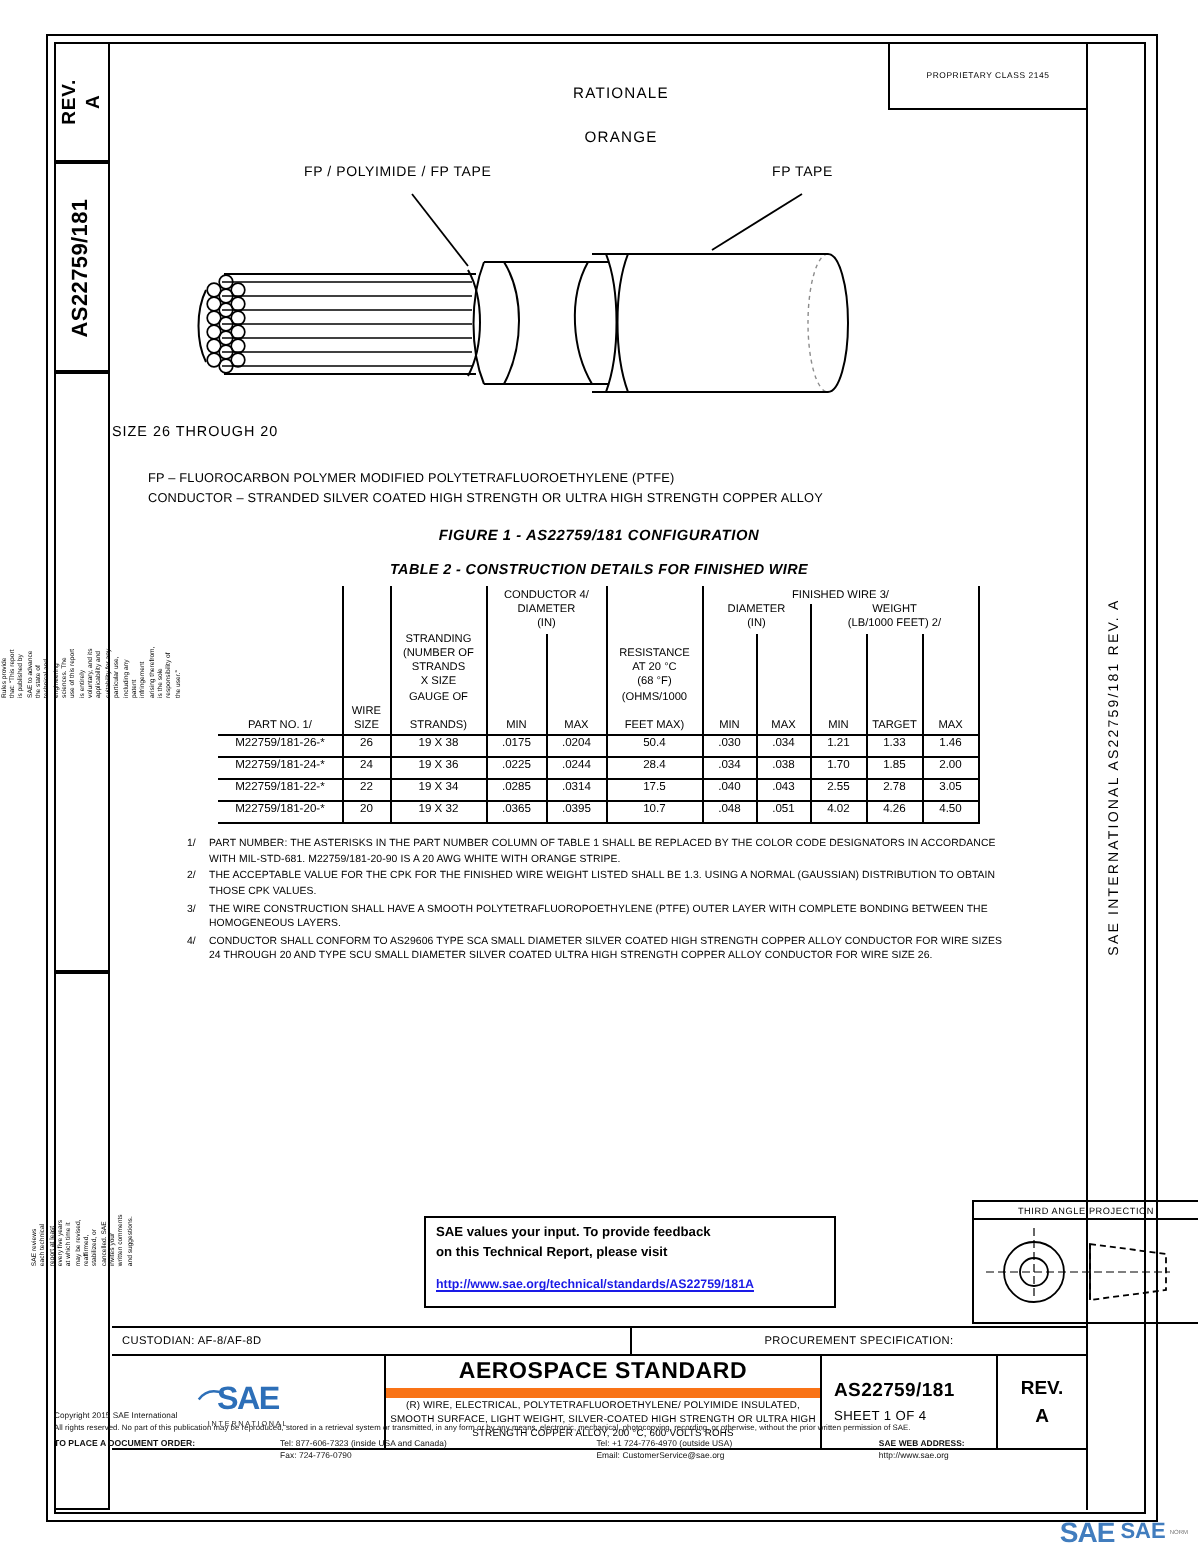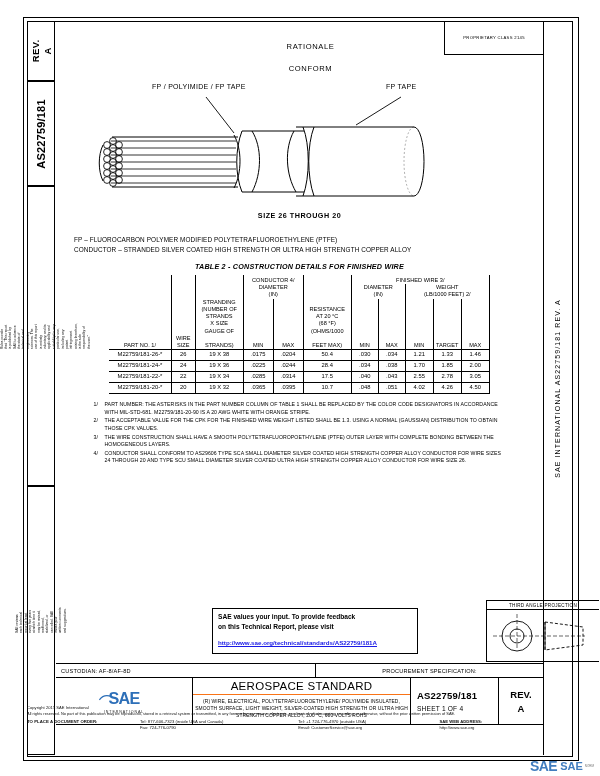--- a/index.html
+++ b/index.html
@@ -76,21 +76,21 @@
 
   
   .cust{position:absolute;left:0px;top:641px;width:487px;height:15px;border-top:1px solid #000;border-bottom:1px solid #000;box-sizing:border-box;display:flex;}
   .cust .c1{width:260px;border-right:1px solid #000;box-sizing:border-box;display:flex;align-items:center;padding-left:5px;font-size:5.6px;letter-spacing:.2px;}
   .cust .c2{flex:1;display:flex;align-items:center;justify-content:center;font-size:5.6px;letter-spacing:.2px;}
 
   
   .tb{position:absolute;left:0px;top:656px;width:487px;height:47px;display:flex;box-sizing:border-box;border-bottom:1px solid #000;}
   .tb .logo{width:137px;border-right:1.4px solid #000;box-sizing:border-box;display:flex;flex-direction:column;align-items:center;justify-content:center;}
   .tb .mid{width:218px;border-right:1.4px solid #000;box-sizing:border-box;display:flex;flex-direction:column;}
-  .tb .mid .as{text-align:center;font-size:11.5px;font-weight:normal;letter-spacing:.3px;padding:2px 0 2px 0;border-bottom:1px solid #f97316;}
+  .tb .mid .as{text-align:center;font-size:11.5px;font-weight:bold;letter-spacing:.3px;padding:2px 0 2px 0;border-bottom:5px solid #f97316;}
   .tb .mid .desc{flex:1;display:flex;flex-direction:column;align-items:center;justify-content:center;font-size:4.9px;line-height:1.42;text-align:center;letter-spacing:.1px;padding:0 2px;}
   .tb .num{width:88px;border-right:1.4px solid #000;box-sizing:border-box;display:flex;flex-direction:column;justify-content:center;padding-left:6px;}
   .tb .num .n1{font-size:9.5px;font-weight:bold;letter-spacing:.2px;}
   .tb .num .n2{font-size:6.6px;letter-spacing:.2px;margin-top:4px;}
   .tb .rev{flex:1;display:flex;flex-direction:column;align-items:center;justify-content:center;}
   .tb .rev .r1{font-size:9.5px;font-weight:bold;}
   .tb .rev .r2{font-size:9.5px;font-weight:bold;margin-top:3px;}
 
   .sae-logo{width:64px;height:20px;display:block;}
   .sae-sub{font-size:3.6px;letter-spacing:.9px;color:#222;margin-top:1px;}
@@ -143,21 +143,21 @@
   <div class="content">
 
     <div class="class-box">
       <span>PROPRIETARY CLASS
 2145</span>
     </div>
 
     <div style="padding-top:20px;padding-left:30px;padding-right:8px;">
       <div class="sec-title">RATIONALE</div>
 
-      <div class="sec-title" style="margin-top:13px;">CONFORM</div>
+      <div class="sec-title" style="margin-top:13px;">ORANGE</div>
     </div>
 
     <div class="fig-wrap">
       <div class="lbl" style="left:96px;top:4px;">FP / POLYIMIDE / FP TAPE</div>
       <div class="lbl" style="left:330px;top:4px;">FP TAPE</div>
 
       <svg width="487" height="120" style="position:absolute;left:0;top:14px;">
 
         <line x1="150" y1="4" x2="178" y2="40" stroke="#000" stroke-width="0.9"></line>
         <line x1="345" y1="4" x2="300" y2="32" stroke="#000" stroke-width="0.9"></line>
@@ -210,28 +210,29 @@
             <circle cx="63" cy="73" r="3.4"></circle>
           <circle cx="63" cy="80" r="3.4"></circle>
             <circle cx="63" cy="87" r="3.4"></circle>
         </g>
 
         <path d="M47,52 C42,62 42,78 47,88" fill="none" stroke="#000" stroke-width="1"></path>
         <line x1="56" y1="44" x2="182" y2="44" stroke="#000" stroke-width="1"></line>
         <line x1="56" y1="94" x2="182" y2="94" stroke="#000" stroke-width="1"></line>
       </svg>
 
-      <div style="position:absolute;left:0;top:132px;width:100%;text-align:center;font-size:7.2px;font-weight:bold;letter-spacing:.5px;">SIZE 26 THROUGH 20</div>
+      <div style="position:absolute;left:0;top:132px;width:100%;text-align:left;font-size:7.2px;font-weight:normal;letter-spacing:.5px;">SIZE 26 THROUGH 20</div>
     </div>
 
     <div class="legend" style="margin-top:6px;padding-left:18px;">
       <div>FP – FLUOROCARBON POLYMER MODIFIED POLYTETRAFLUOROETHYLENE (PTFE)</div>
       <div>CONDUCTOR – STRANDED SILVER COATED HIGH STRENGTH OR ULTRA HIGH STRENGTH COPPER ALLOY</div>
     </div>
 
+    <div class="figcap" style="margin-top:9px;">FIGURE 1 - AS22759/181 CONFIGURATION</div>
 
     <div class="tblcap">TABLE 2 - CONSTRUCTION DETAILS FOR FINISHED WIRE</div>
 
     <table class="t1">
       <colgroup>
         <col style="width:62px">
           <col style="width:24px">
           <col style="width:48px">
         <col style="width:30px">
           <col style="width:30px">

